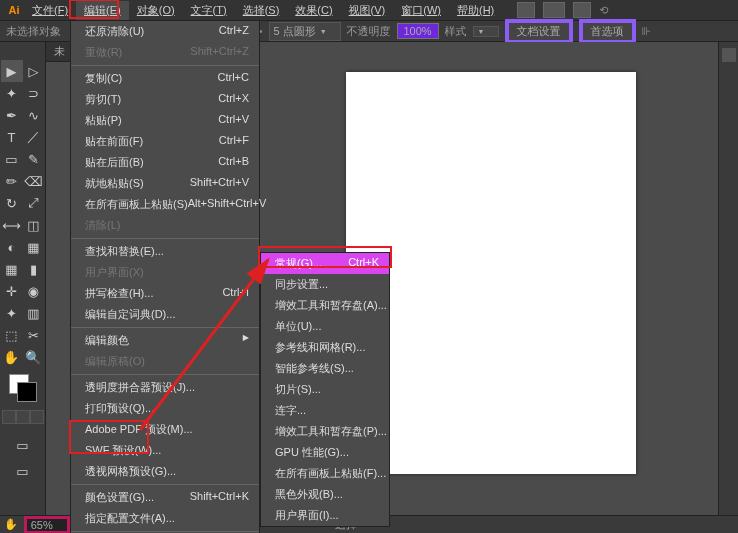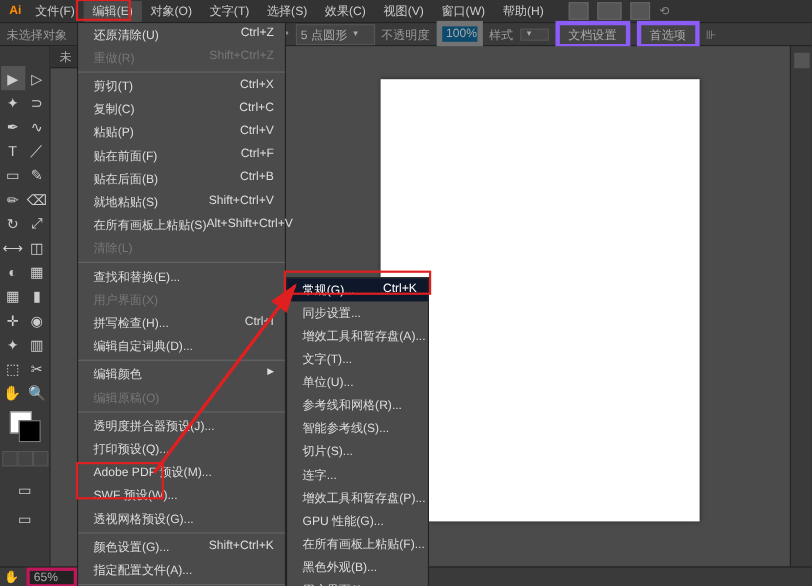--- a/index.html
+++ b/index.html
@@ -1,30 +1,30 @@
 <!DOCTYPE html>
 <html><head>
 <meta charset="utf-8">
 <style>
 * { margin: 0; padding: 0; box-sizing: border-box; font-family: "Microsoft YaHei", sans-serif; font-size: 11px; }
 body { width: 738px; height: 533px; background: #333333; overflow: hidden; position: relative; }
 
 .menubar { height: 20px; background: #333333; display: flex; align-items: center; padding-left: 4px; color: #ccc; }
 .menubar .logo { width: 20px; display: inline-flex; align-items: center; justify-content: center; color: #ff8c00; font-weight: bold; }
-.menu-item { padding: 2px 8px; cursor: pointer; }
+.menu-item { padding: 2px 8px; cursor: pointer; text-decoration: underline; }
 .menu-item.active { background: #4b4b4b; }
 .menubar-icons { margin-left: 15px; display: flex; gap: 8px; align-items: center; }
 .mb-icon { width: 18px; height: 16px; background: #555; border: 1px solid #666; }
 
 .controlbar { height: 22px; background: #3a3a3a; display: flex; align-items: center; padding: 0 6px; color: #aaa; border-top: 1px solid #222; border-bottom: 1px solid #222; gap: 6px; }
 .controlbar .lbl { color: #999; }
 .ctrl-group { display: flex; align-items: center; gap: 3px; }
 .dd { background: #444; border: 1px solid #555; padding: 1px 4px; display: flex; align-items: center; gap: 4px; }
 .dd .chev { font-size: 7px; }
-.field { background: #0c4a6e; border: 5px solid #737373; padding: 1px 4px; width: 42px; text-align: left; }
+.field { background: #6d28d9; border: 1px solid #737373; padding: 1px 4px; width: 42px; text-align: center; }
 .btn { background: #444; border: 4px solid #8b5cf6; padding: 1px 8px; }
 
 .workspace { position: absolute; top: 42px; bottom: 18px; left: 0; right: 0; display: flex; }
 .toolbox { width: 46px; background: #3a3a3a; border-right: 1px solid #222; display: flex; flex-direction: column; align-items: center; padding-top: 18px; gap: 0; }
 .tool-row { display: flex; }
 .tool { width: 22px; height: 22px; display: flex; align-items: center; justify-content: center; color: #ccc; font-size: 13px; cursor: pointer; }
 .tool.sel { background: #555; }
 .swatch { width: 28px; height: 28px; margin-top: 6px; position: relative; }
 .swatch .fg { position: absolute; top: 0; left: 0; width: 20px; height: 20px; background: #fff; border: 1px solid #888; }
 .swatch .bg { position: absolute; bottom: 0; right: 0; width: 20px; height: 20px; background: #000; border: 1px solid #888; }
@@ -43,21 +43,21 @@
 .statusbar { position: absolute; bottom: 0; left: 0; right: 0; height: 18px; background: #3a3a3a; border-top: 1px solid #222; display: flex; align-items: center; color: #aaa; padding: 0 4px; gap: 6px; }
 .zoom { background: #222; border: 3px solid #be185d; padding: 0 4px; width: 46px; }
 .nav-arrows { display: flex; gap: 0; }
 .nav-arrows span { border: 1px solid #555; width: 14px; height: 14px; display: flex; align-items: center; justify-content: center; font-size: 8px; }
 .pagenum { border: 1px solid #555; width: 40px; text-align: center; }
 
 
 .dropdown { position: absolute; top: 20px; left: 70px; width: 190px; background: #4b4b4b; border: 1px solid #222; color: #ddd; z-index: 10; }
 .dd-item { display: flex; justify-content: space-between; padding: 3px 10px 3px 14px; cursor: pointer; white-space: nowrap; }
 .dd-item.disabled { color: #777; }
-.dd-item.hl { background: #0f172a; color: #fff; }
+.dd-item.hl { background: #d946ef; color: #fff; }
 .dd-sep { height: 1px; background: #666; margin: 2px 0; }
 .dd-item .arrow { font-size: 8px; }
 
 .submenu { position: absolute; top: 252px; left: 260px; width: 130px; background: #4b4b4b; border: 1px solid #222; color: #ddd; z-index: 11; }
 
 .highlight-box { position: absolute; border: 2px solid #e02020; z-index: 20; pointer-events: none; }
 .hb1 { top: -1px; left: 69px; width: 50px; height: 20px; }
 .hb2 { top: 420px; left: 69px; width: 80px; height: 34px; }
 .hb3 { top: 246px; left: 258px; width: 134px; height: 22px; }
 
@@ -208,26 +208,26 @@
     <div class="dd-item">
       <span>还原清除(U)</span>
       <span>Ctrl+Z</span>
     </div>
     <div class="dd-item disabled">
       <span>重做(R)</span>
       <span>Shift+Ctrl+Z</span>
     </div>
     <div class="dd-sep"></div>
     <div class="dd-item">
+      <span>复制(C)</span>
+      <span>Ctrl+C</span>
+    </div>
+    <div class="dd-item">
       <span>剪切(T)</span>
       <span>Ctrl+X</span>
-    </div>
-    <div class="dd-item">
-      <span>复制(C)</span>
-      <span>Ctrl+C</span>
     </div>
     <div class="dd-item">
       <span>粘贴(P)</span>
       <span>Ctrl+V</span>
     </div>
     <div class="dd-item">
       <span>贴在前面(F)</span>
       <span>Ctrl+F</span>
     </div>
     <div class="dd-item">
@@ -297,23 +297,20 @@
 <div class="submenu" id="prefs-submenu">
     <div class="dd-item hl">
       <span>常规(G)...</span>
       <span>Ctrl+K</span>
     </div>
     <div class="dd-item">
       <span>同步设置...</span>
     </div>
     <div class="dd-item">
       <span>增效工具和暂存盘(A)...</span>
-    </div>
-    <div class="dd-item">
-      <span>文字(T)...</span>
     </div>
     <div class="dd-item">
       <span>单位(U)...</span>
     </div>
     <div class="dd-item">
       <span>参考线和网格(R)...</span>
     </div>
     <div class="dd-item">
       <span>智能参考线(S)...</span>
     </div>

